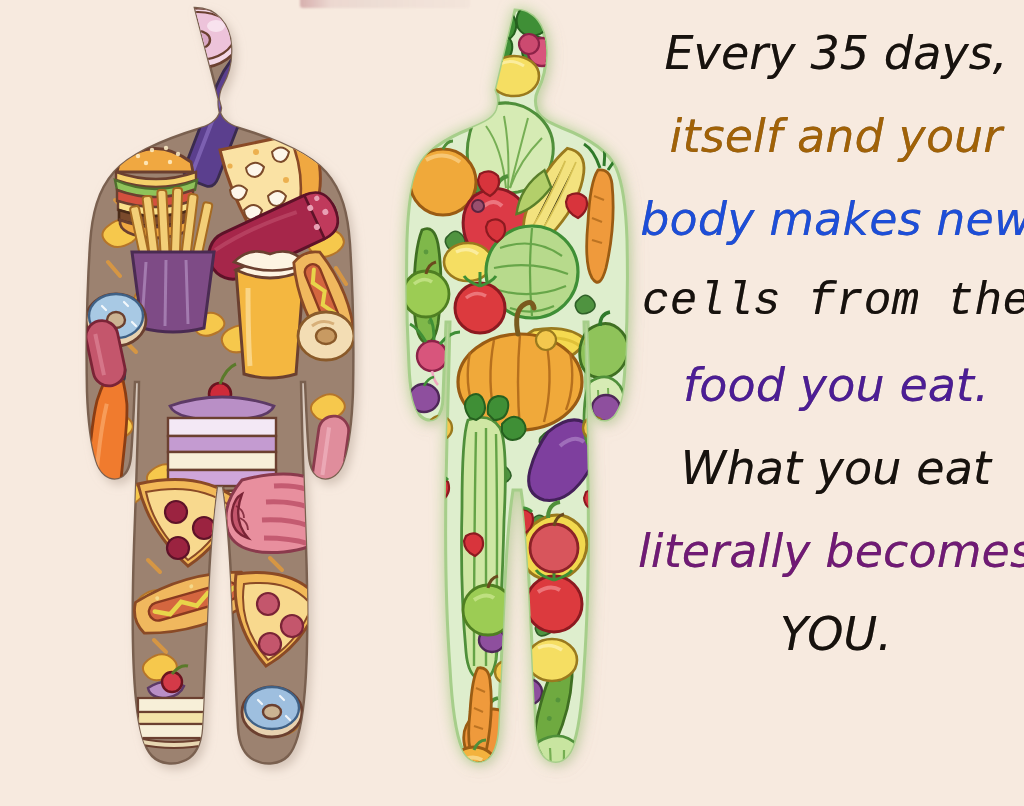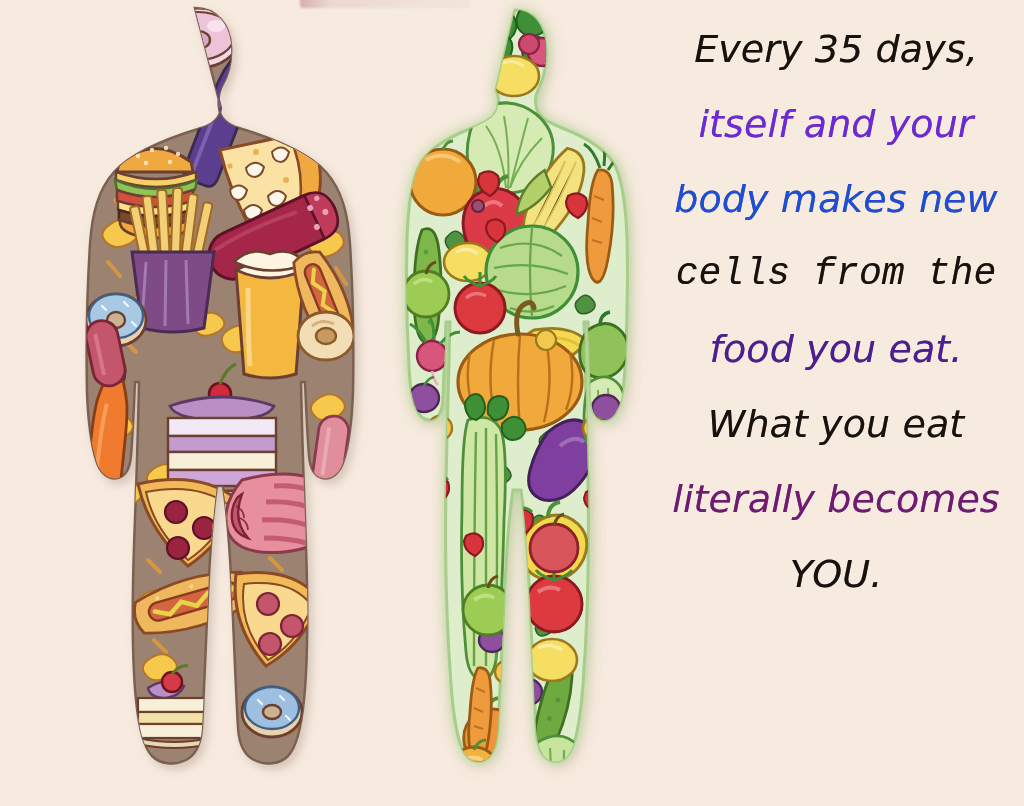--- a/index.html
+++ b/index.html
@@ -55,21 +55,21 @@
     justify-content: flex-start;
     align-items: center;
     text-align: center;
     padding-top: 4px;
     box-sizing: border-box;
   }
   .quote-line {
     font-family: "DejaVu Sans", sans-serif;
     font-style: italic;
     font-weight: 400;
-    font-size: 38px;
+    font-size: 46px;
     line-height: 1.0;
     color: #17120e;
     letter-spacing: 0.1px;
     white-space: nowrap;
     margin: 0 0 37px 0;
     text-shadow: 0 0 0.6px rgba(23,18,14,0.55);
   }
   .quote-line.last { margin-bottom: 4px; }
 </style>
 </head>
@@ -730,21 +730,21 @@
           <circle cx="230" cy="466" r="7" fill="#9a4f6e" stroke="#5c2440" stroke-width="2"></circle>
           <circle cx="222" cy="498" r="7" fill="#9a4f6e" stroke="#5c2440" stroke-width="2"></circle>
           <circle cx="96" cy="206" r="6" fill="#9a4f6e" stroke="#5c2440" stroke-width="2"></circle>
         </g>
       </g>
     </svg>
   </div>
 
   <div id="quote-block">
     <div class="quote-line" style="color: rgb(23, 18, 14);">Every 35 days,</div>
-    <div class="quote-line" style="color: #6d28d9;">itself and your</div>
+    <div class="quote-line" style="color: #a16207;">itself and your</div>
     <div class="quote-line" style="color: #1d4ed8;">body makes new</div>
     <div class="quote-line" style="color: rgb(23, 18, 14); font-family: Liberation Mono, monospace;">cells from the</div>
     <div class="quote-line" style="color: #4c1d95;">food you eat.</div>
     <div class="quote-line" style="color: rgb(23, 18, 14); text-align: right;">What you eat</div>
     <div class="quote-line" style="color: #701a75;">literally becomes</div>
     <div class="quote-line last" style="color: rgb(23, 18, 14);">YOU.</div>
   </div>
 
 </div>
 

